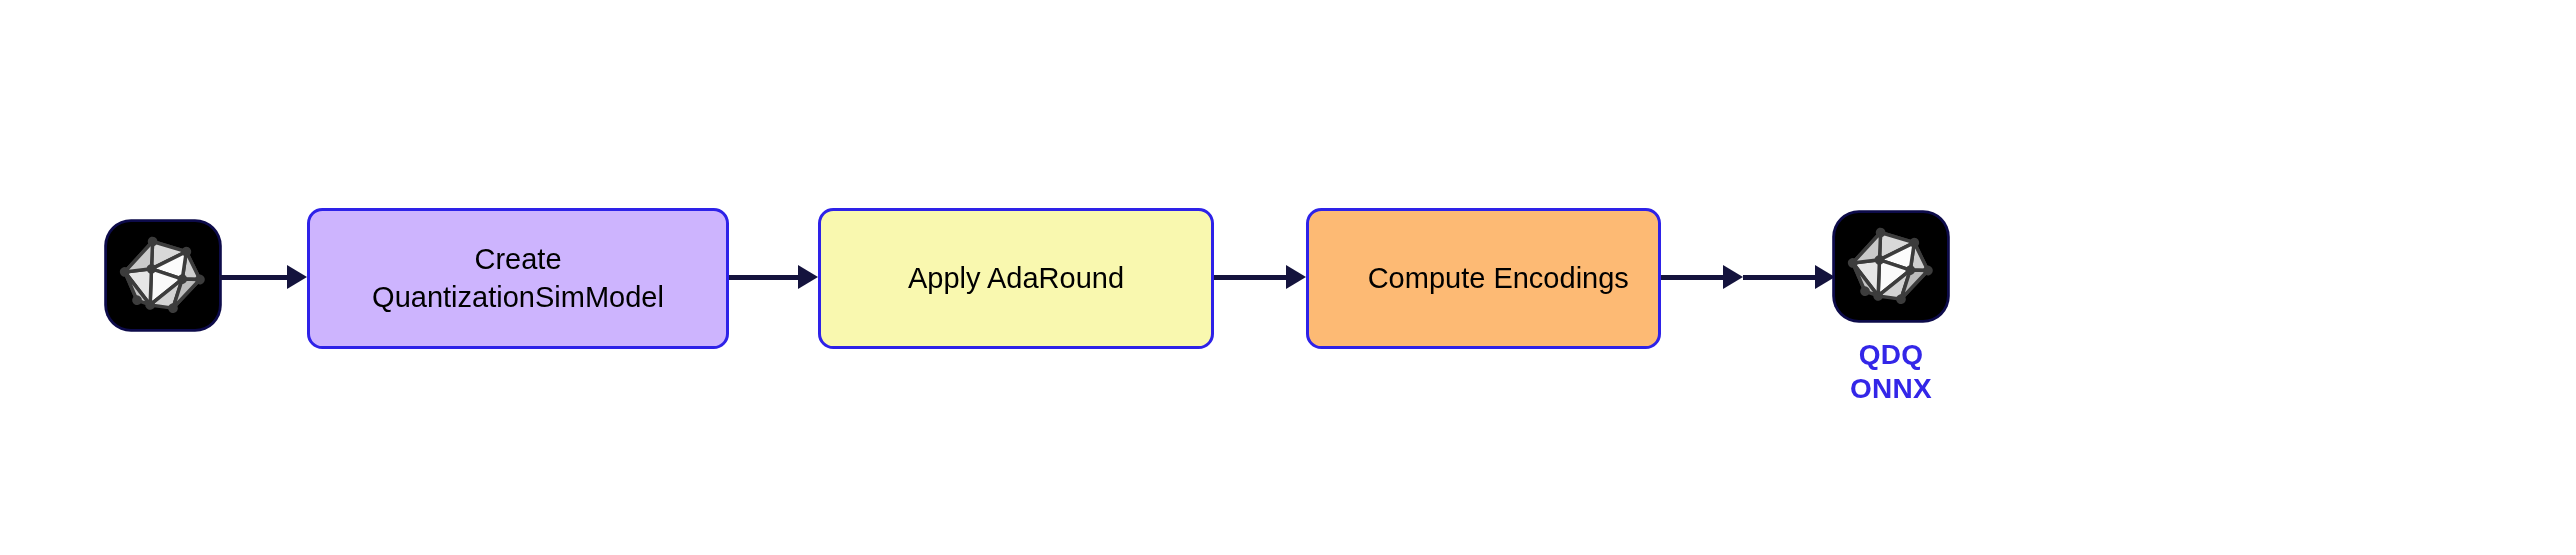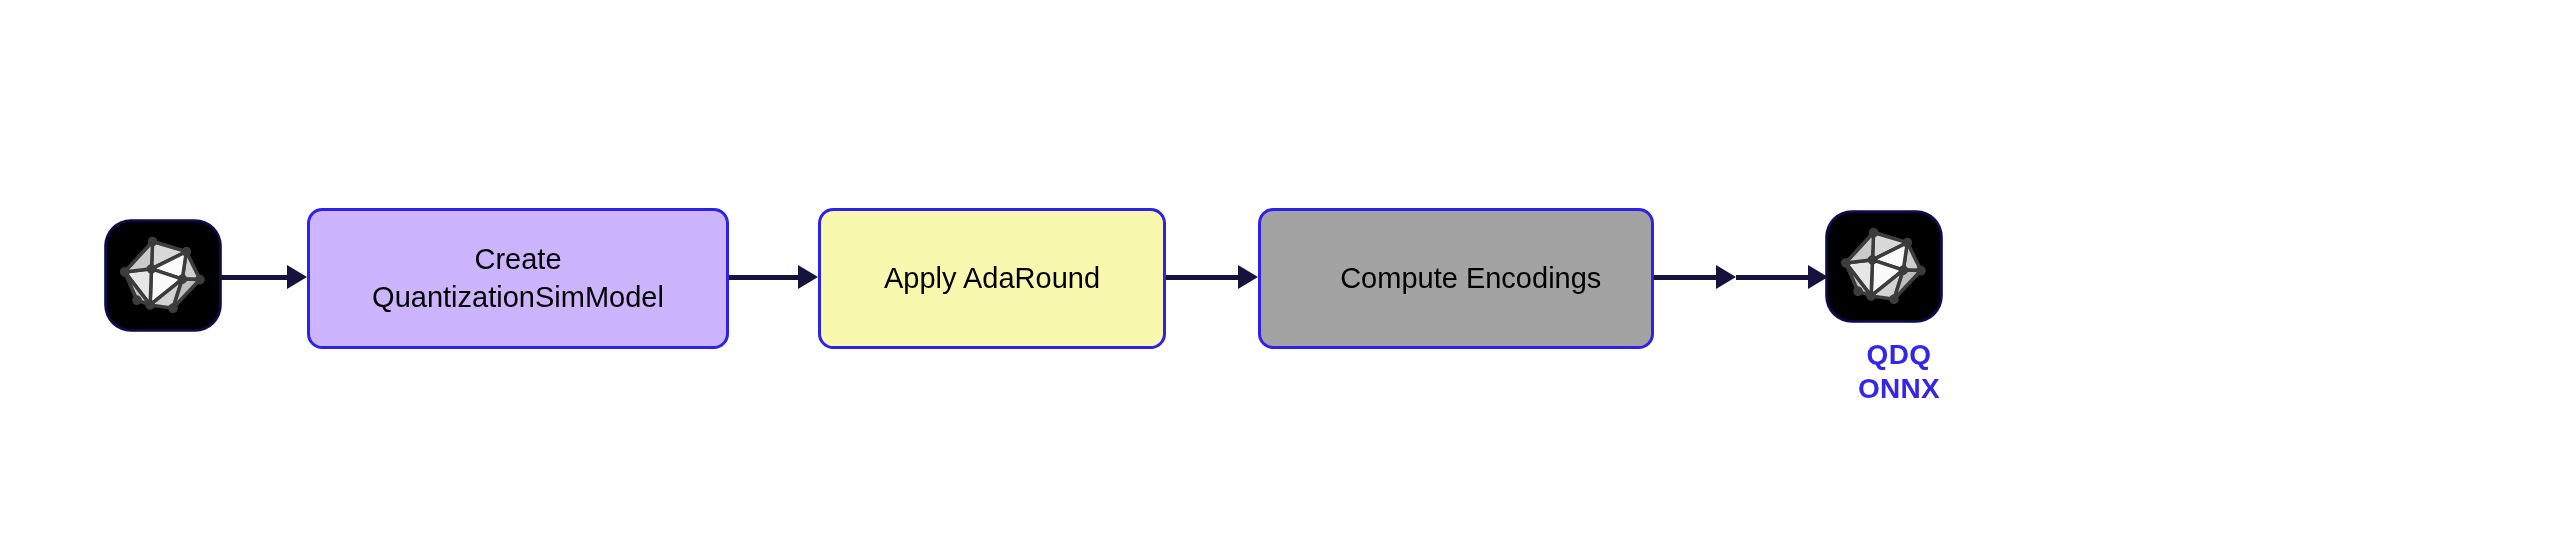--- a/index.html
+++ b/index.html
@@ -35,21 +35,21 @@
     justify-content: flex-start;
     padding-left: 107px;
     box-sizing: border-box;
   }
 
   
   .onnx-node {
     position: relative;
     display: flex;
     flex-direction: column;
-    align-items: flex-end;
+    align-items: center;
     flex: 0 0 auto;
   }
   .onnx-icon {
     width: 112px;
     height: 107px;
     border-radius: 24px;
     background: #000000;
     box-shadow: 0 0 0 2.8px #0d0b4a;
     display: flex;
     align-items: center;
@@ -108,22 +108,22 @@
     align-items: center;
     justify-content: center;
     text-align: center;
     color: #000000;
     font-size: 29px;
     line-height: 1.32;
     padding: 0 12.5px;
     white-space: pre-line;
   }
   .stage-create   { width: 422px; background: #cdb4fe; }
-  .stage-adaround { width: 348px; background: #f9f8af; }
-  .stage-encodings{ width: 396px; background: #a3a3a3; padding-left: 42px; }
+  .stage-adaround { width: 396px; background: #f9f8af; }
+  .stage-encodings{ width: 355px; background: #fdba74; padding-left: 42px; }
   .stage-export   { width: 417px; background: #8e9ac2; }
 
   
   .onnx-node.tail {
     align-self: center;
     position: relative;
     top: 31px;
   }
   .onnx-node.head-node {
     position: relative;

